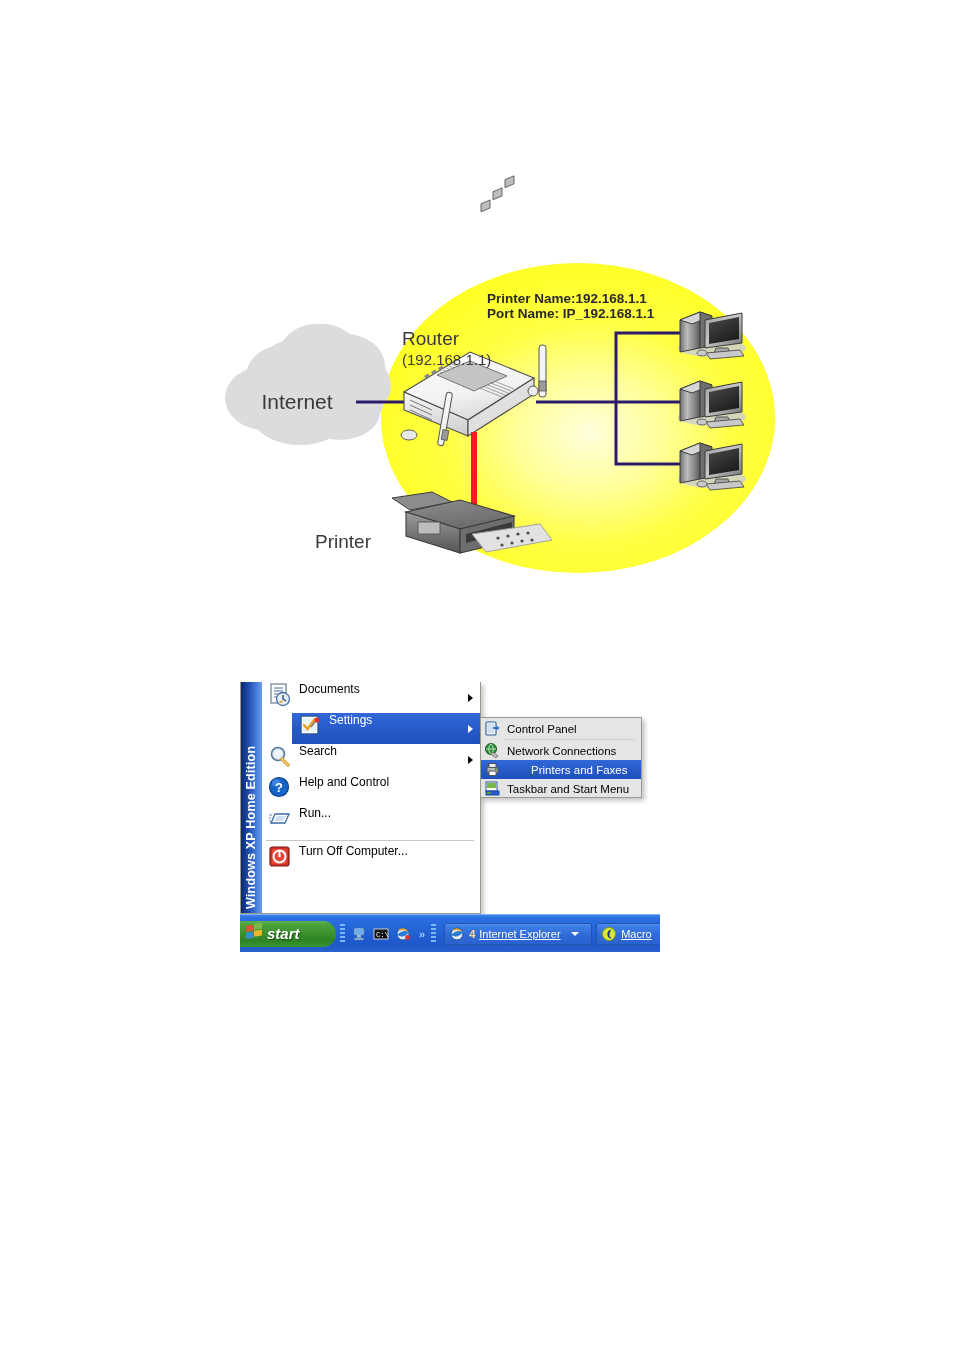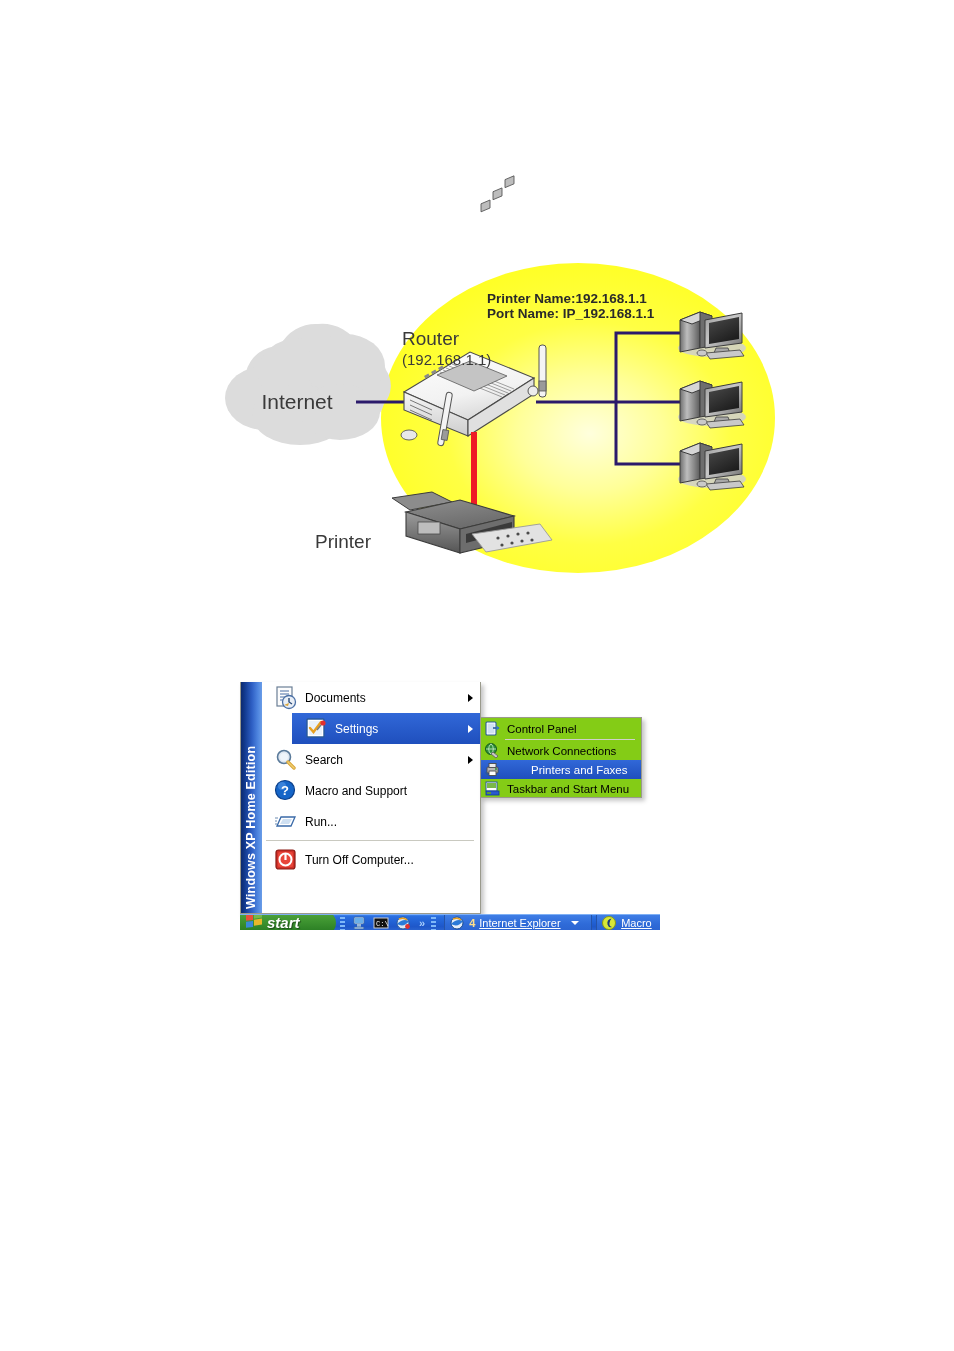--- a/index.html
+++ b/index.html
@@ -88,22 +88,21 @@
     left: 21px;
     top: 0;
     width: 220px;
     height: 232px;
   }
 
   .mi {
     position: relative;
     height: 31px;
     display: flex;
-    align-items: center;
-    padding-left: 11px;
+    padding-left: 5px;
     box-sizing: border-box;
   }
   .mi.selected {
     background: #2559c8;
     background: linear-gradient(to bottom, #3168d8 0%, #1f4fbd 100%);
     margin-left: 30px;
   }
   .mi-icon {
     width: 26px;
     height: 26px;
@@ -145,21 +144,21 @@
     height: 81px;
     background: rgba(0,0,0,0.22);
     filter: blur(2px);
   }
   #submenu {
     position: absolute;
     left: 240px;
     top: 35px;
     width: 162px;
     height: 81px;
-    background: #84cc16;
+    background: #e5e5e5;
     border: 1px solid #9a9a8c;
     box-sizing: border-box;
     padding: 1px 0;
   }
   .sm {
     position: relative;
     height: 19px;
     display: flex;
     align-items: center;
     padding-left: 3px;
@@ -187,21 +186,21 @@
     background: #d0d0c8;
     margin: 1px 6px 1px 24px;
   }
 
   
   #taskbar {
     position: absolute;
     left: 0px;
     top: 232px;
     width: 420px;
-    height: 16px;
+    height: 38px;
     background: linear-gradient(to bottom, #3f85f0 0%, #2b6fe0 8%, #2263d6 42%, #1e57c9 78%, #2a63cf 100%);
     border-top: 1px solid #7fb0f5;
     box-sizing: border-box;
     display: flex;
     align-items: center;
     overflow: hidden;
   }
   #start-button {
     width: 96px;
     height: 26px;
@@ -535,21 +534,21 @@
       </div>
 
       <div class="mi">
         <span class="mi-icon">
           <svg width="26" height="26" viewBox="0 0 26 26">
             <circle cx="12" cy="12" r="9.5" fill="#1565c8" stroke="#0b3f8a" stroke-width="1.2"></circle>
             <circle cx="9" cy="8" r="4" fill="#5a9aea" opacity="0.55"></circle>
             <text x="12" y="17" text-anchor="middle" font-family="Liberation Sans, sans-serif" font-size="13" font-weight="bold" fill="#ffffff">?</text>
           </svg>
         </span>
-        <span class="mi-label">Macro and Support</span>
+        <span class="mi-label">Help and Control</span>
       </div>
 
       <div class="mi">
         <span class="mi-icon">
           <svg width="26" height="26" viewBox="0 0 26 26">
             <polygon points="4,17 8,8 22,8 18,17" fill="#ffffff" stroke="#3a6aa8" stroke-width="1.3"></polygon>
             <polygon points="7,15 10,10 19,10 16,15" fill="#cfe0f2"></polygon>
             <g stroke="#6a8ab0" stroke-width="1">
               <line x1="2" y1="9" x2="5" y2="9"></line>
               <line x1="2" y1="12" x2="4" y2="12"></line>

